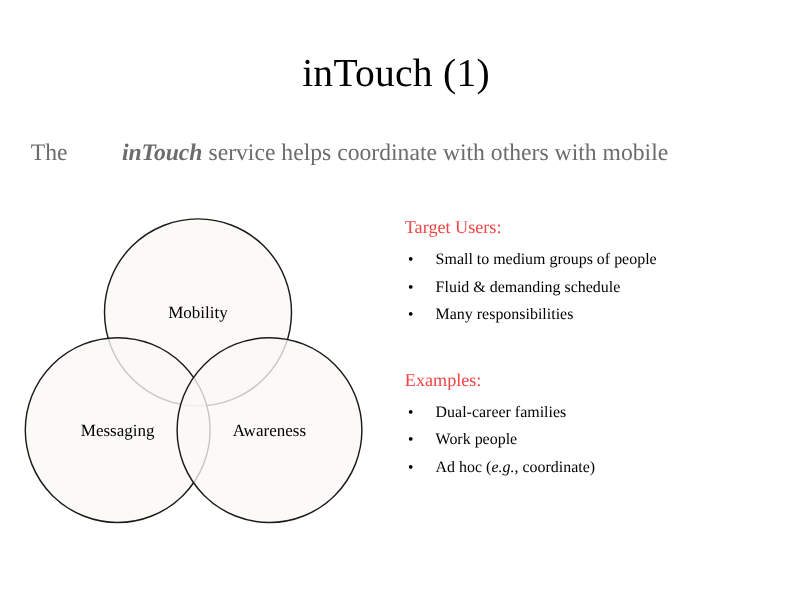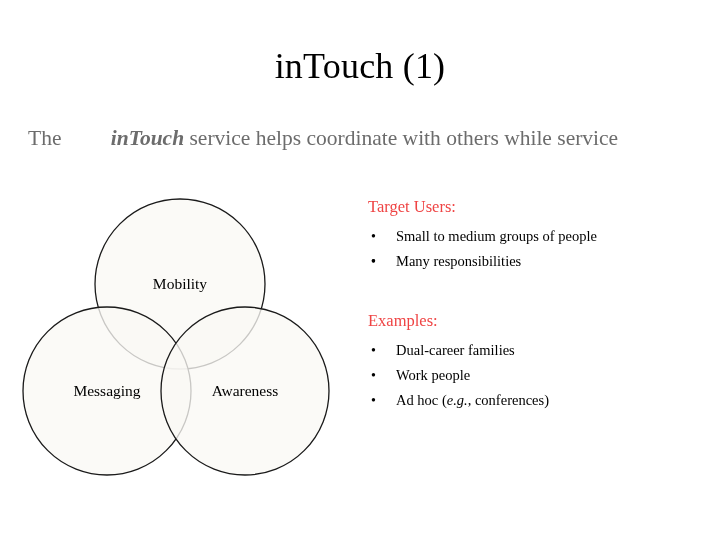--- a/index.html
+++ b/index.html
@@ -118,21 +118,21 @@
   .ital { font-style: italic; }
 </style>
 </head>
 <body>
 
 <div class="slide">
 
   <div class="slide-title">inTouch (1)</div>
 
   <div class="slide-subtitle">
-    <span>The </span><span class="em-brand">inTouch</span><span> service helps coordinate with others while service</span>
+    <span>The </span><span class="em-brand">inTouch</span><span> service helps coordinate with others with mobile</span>
   </div>
 
   <div class="venn-wrap">
     <svg class="venn-svg" viewBox="0 0 340 292" xmlns="http://www.w3.org/2000/svg">
       <circle id="venn-c-mobility" cx="170" cy="94" r="85" fill="#faf9f5" fill-opacity="0.78" stroke="#1a1a1a" stroke-width="1.3"></circle>
       <circle id="venn-c-messaging" cx="97" cy="201" r="84" fill="#faf9f5" fill-opacity="0.78" stroke="#1a1a1a" stroke-width="1.3"></circle>
       <circle id="venn-c-awareness" cx="235" cy="201" r="84" fill="#faf9f5" fill-opacity="0.78" stroke="#1a1a1a" stroke-width="1.3"></circle>
 
       <text class="venn-label" x="170" y="99" text-anchor="middle">Mobility</text>
       <text class="venn-label" x="97" y="206" text-anchor="middle">Messaging</text>
@@ -144,20 +144,21 @@
 
     <div class="block">
       <div class="block-heading">Target Users:</div>
       <ul class="bullet-list">
         <li>
           <span class="bullet-mark">•</span>
           <span>Small to medium groups of people</span>
         </li>
         <li>
           <span class="bullet-mark">•</span>
+          <span>Fluid &amp; demanding schedule</span>
         </li>
         <li>
           <span class="bullet-mark">•</span>
           <span>Many responsibilities</span>
         </li>
       </ul>
     </div>
 
     <div class="block">
       <div class="block-heading">Examples:</div>
@@ -165,19 +166,19 @@
         <li>
           <span class="bullet-mark">•</span>
           <span>Dual-career families</span>
         </li>
         <li>
           <span class="bullet-mark">•</span>
           <span>Work people</span>
         </li>
         <li>
           <span class="bullet-mark">•</span>
-          <span><span>Ad hoc (</span><span class="ital">e.g.</span><span>, conferences)</span></span>
+          <span><span>Ad hoc (</span><span class="ital">e.g.</span><span>, coordinate)</span></span>
         </li>
       </ul>
     </div>
 
   </div>
 </div>
 
 </body></html>

